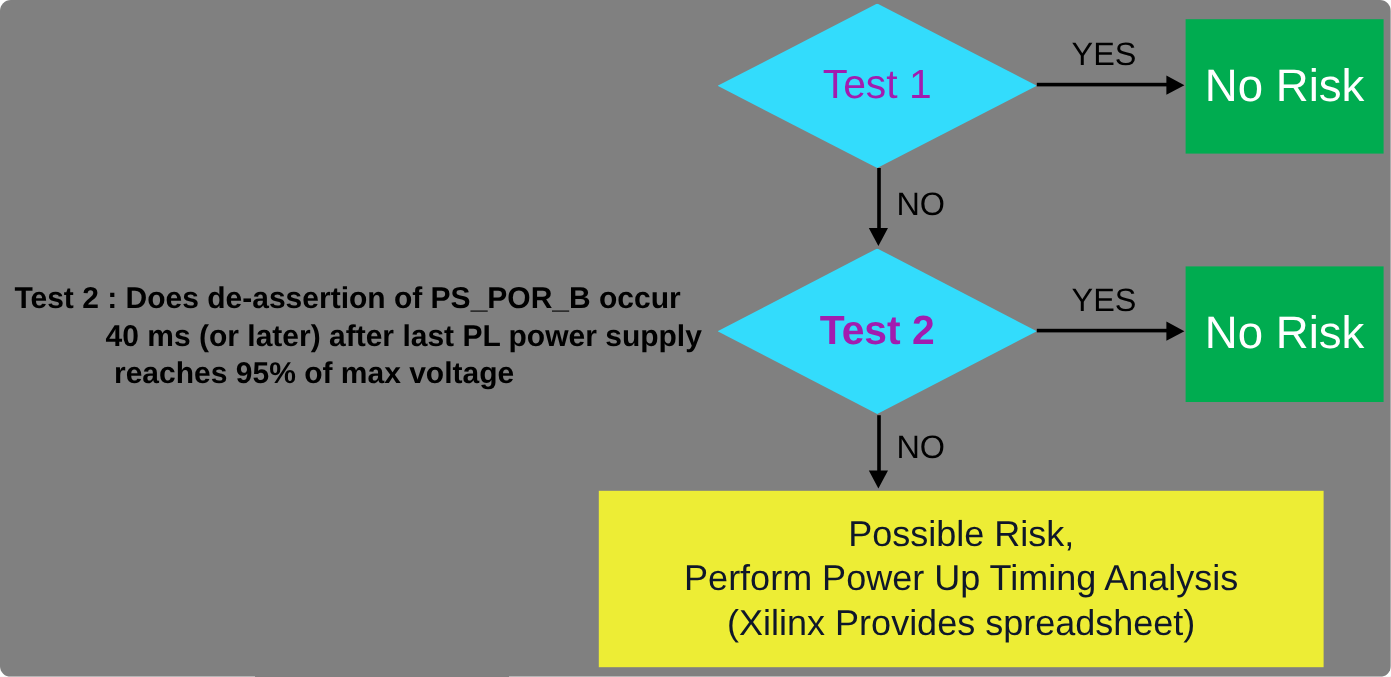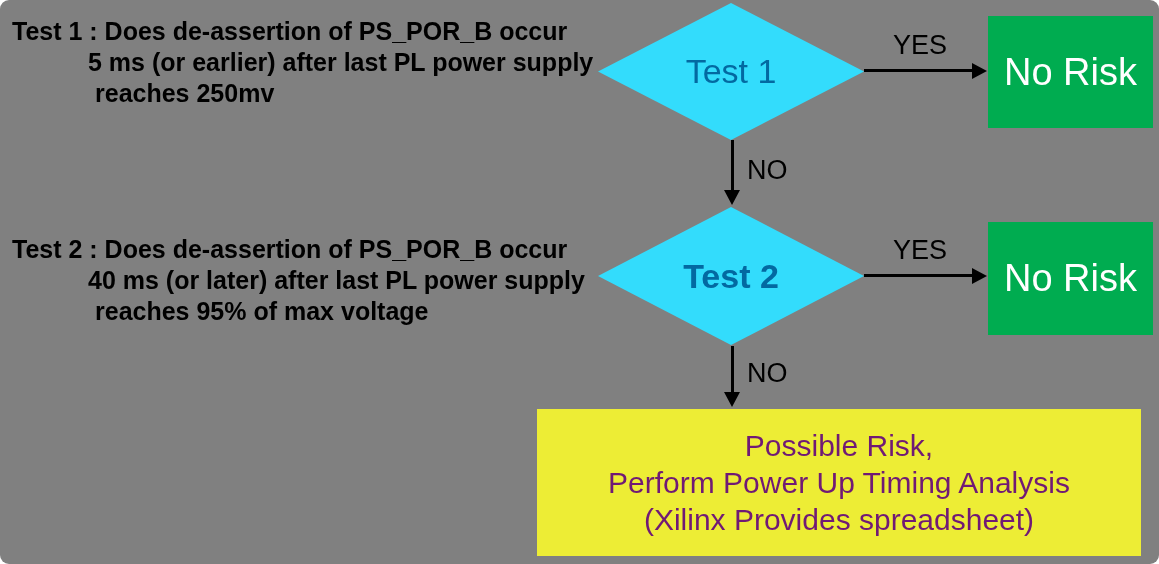--- a/index.html
+++ b/index.html
@@ -14,34 +14,34 @@
     position:absolute; color:#000; font-weight:bold;
     font-size:25px; line-height:31px; white-space:nowrap;
   }
   .desc .ind1 { margin-left:76px; }
   .desc .ind2 { margin-left:83px; }
   
   .diamond {
     position:absolute; display:flex; align-items:center; justify-content:center;
     background:var(--diamond-fill, #33DCFC);
     clip-path:polygon(50% 0, 100% 50%, 50% 100%, 0 50%);
-    font-size:34px; color:#0369a1;
+    font-size:34px; color:#a21caf;
   }
   
   .norisk {
     position:absolute; display:flex; align-items:center; justify-content:center;
     background:var(--success-fill, #00AC50);
     color:var(--success-text, #FFFFFF); font-size:38px;
   }
   
   .outcome {
     position:absolute; left:499px; top:409px; width:604px; height:147px;
     background:var(--warning-fill, #EDED35);
     display:flex; flex-direction:column; align-items:center; justify-content:center;
-    font-size:30px; line-height:37px; color:#701a75; text-align:center;margin-left:38px;
+    font-size:30px; line-height:37px; color:#0f172a; text-align:center;
   }
   
   .hline { position:absolute; height:3px; background:var(--arrow, #000); }
   .vline { position:absolute; width:3px;  background:var(--arrow, #000); }
   .ah-right {
     position:absolute; width:0; height:0;
     border-top:8px solid transparent; border-bottom:8px solid transparent;
     border-left:15px solid var(--arrow, #000);
   }
   .ah-down {
@@ -52,25 +52,20 @@
   .edge-label {
     position:absolute; color:#000; font-weight:normal; font-size:27px; white-space:nowrap;
   }
   .yes-label { width:112px; text-align:center; }
 </style>
 </head>
 <body>
 
 <div class="canvas">
 
-  <div class="desc" style="left:12px; top:16px;">
-    <div>Test 1 : Does de-assertion of PS_POR_B occur</div>
-    <div class="ind1">5 ms (or earlier) after last PL  power supply</div>
-    <div class="ind2">reaches 250mv</div>
-  </div>
 
   <div class="desc" style="left:12px; top:234px;">
     <div>Test 2 : Does de-assertion of PS_POR_B occur</div>
     <div class="ind1">40 ms (or later) after  last PL power supply</div>
     <div class="ind2">reaches 95% of max voltage</div>
   </div>
 
   <div class="diamond" style="left:598px; top:3px; width:266px; height:137px;">
     <span>Test 1</span>
   </div>

